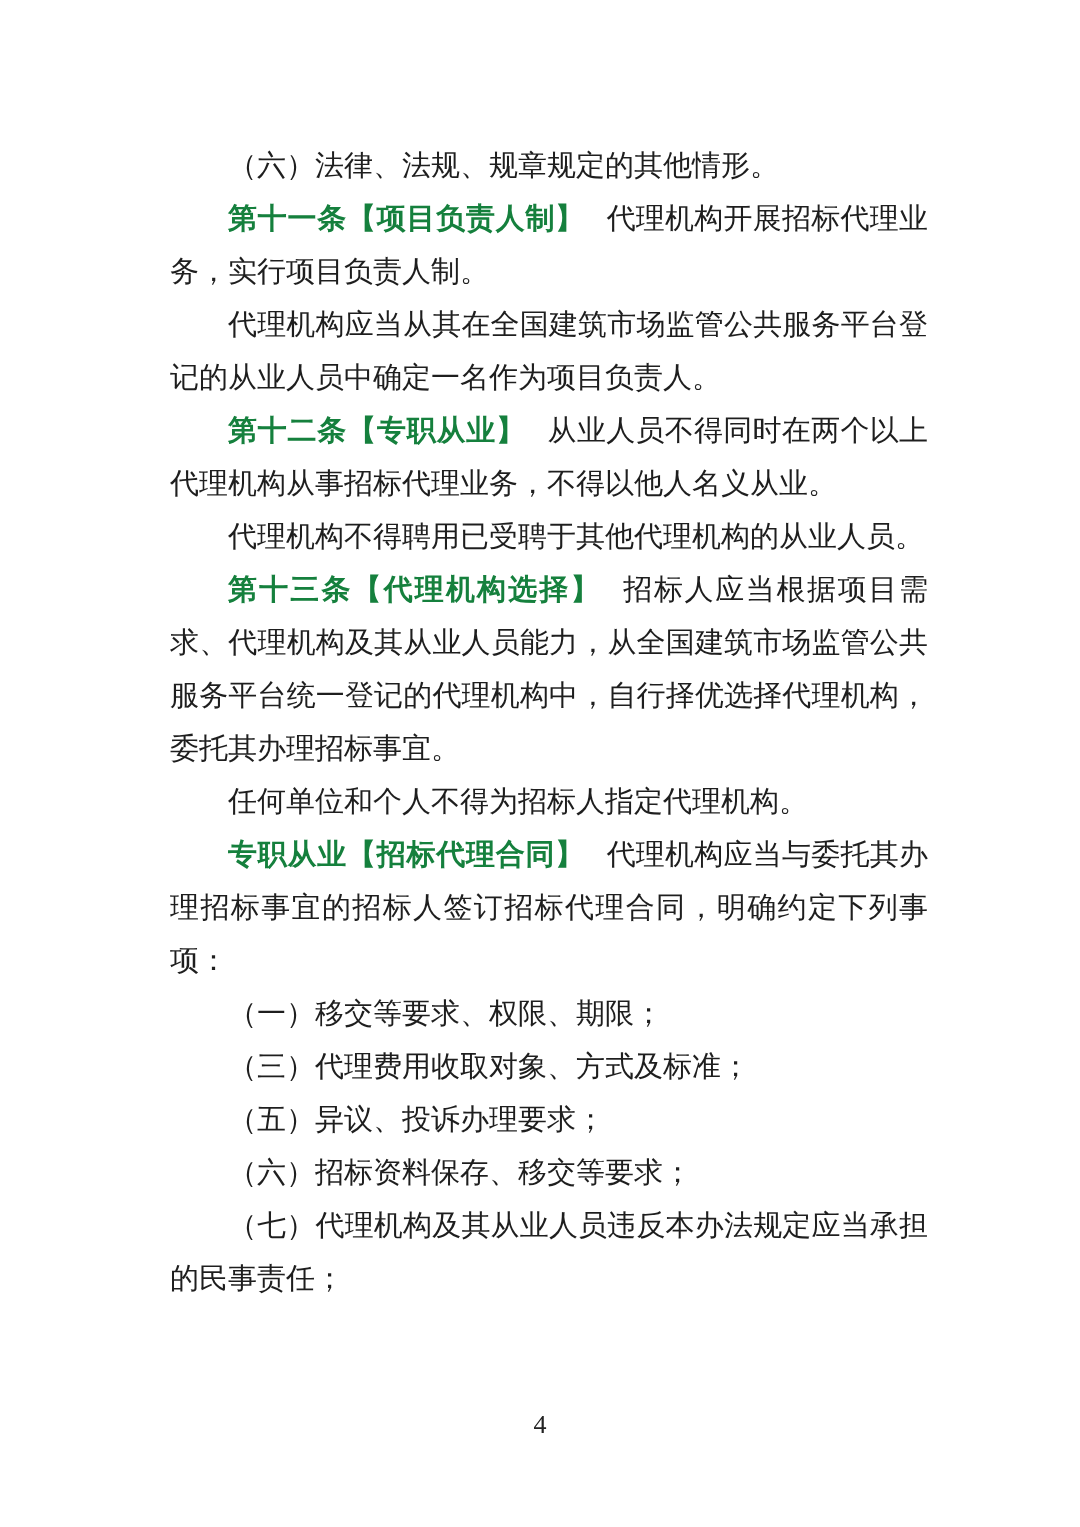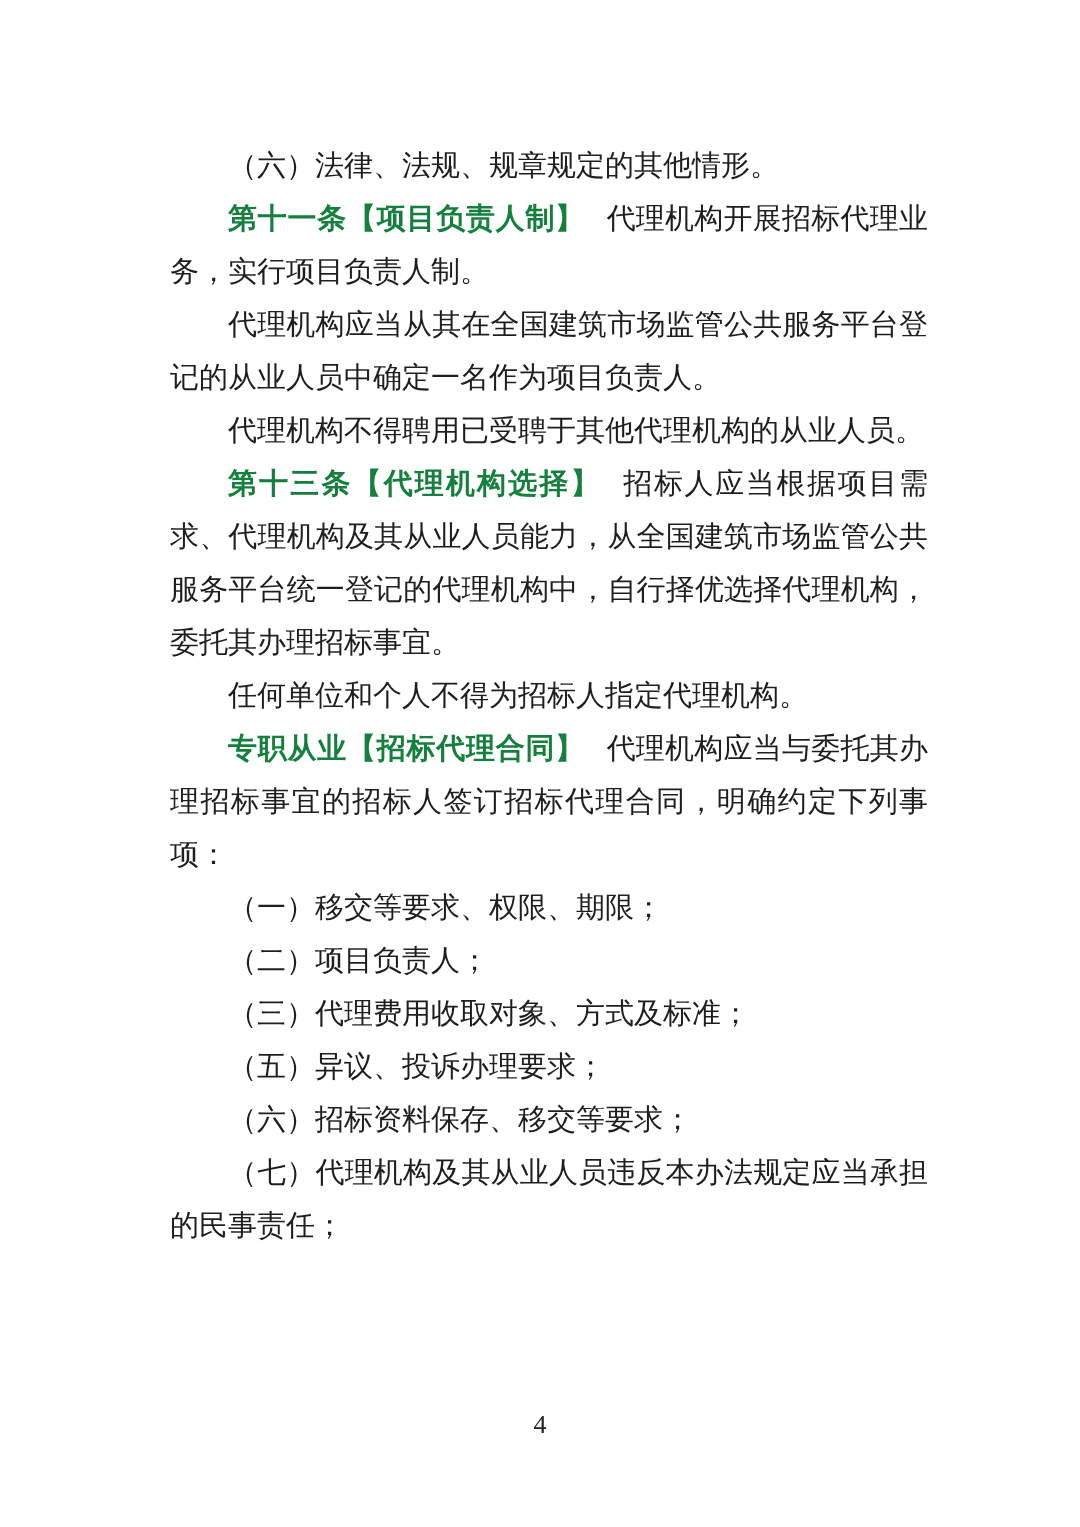--- a/index.html
+++ b/index.html
@@ -52,31 +52,31 @@
 
 <div class="page">
   <div class="content">
 
     <p class="para"><span>（六）法律、法规、规章规定的其他情形。</span></p>
 
     <p class="para"><span class="article-title">第十一条【项目负责人制】</span><span>代理机构开展招标代理业务，实行项目负责人制。</span></p>
 
     <p class="para"><span>代理机构应当从其在全国建筑市场监管公共服务平台登记的从业人员中确定一名作为项目负责人。</span></p>
 
+    <p class="para"><span class="article-title">第十二条【专职从业】</span><span>从业人员不得同时在两个以上代理机构从事招标代理业务，不得以他人名义从业。</span></p>
 
     <p class="para"><span>代理机构不得聘用已受聘于其他代理机构的从业人员。</span></p>
 
     <p class="para"><span class="article-title">第十三条【代理机构选择】</span><span>招标人应当根据项目需求、代理机构及其从业人员能力，从全国建筑市场监管公共服务平台统一登记的代理机构中，自行择优选择代理机构，委托其办理招标事宜。</span></p>
 
     <p class="para"><span>任何单位和个人不得为招标人指定代理机构。</span></p>
 
     <p class="para"><span class="article-title">专职从业【招标代理合同】</span><span>代理机构应当与委托其办理招标事宜的招标人签订招标代理合同，明确约定下列事项：</span></p>
 
     <p class="para"><span>（一）移交等要求、权限、期限；</span></p>
-    <p class="para"><span>（二）项目负责人；</span></p>
     <p class="para"><span>（三）代理费用收取对象、方式及标准；</span></p>
     <p class="para"><span>（五）异议、投诉办理要求；</span></p>
     <p class="para"><span>（六）招标资料保存、移交等要求；</span></p>
     <p class="para"><span>（七）代理机构及其从业人员违反本办法规定应当承担的民事责任；</span></p>
 
   </div>
 
   <div class="footer">
     <span>4</span>
   </div>

